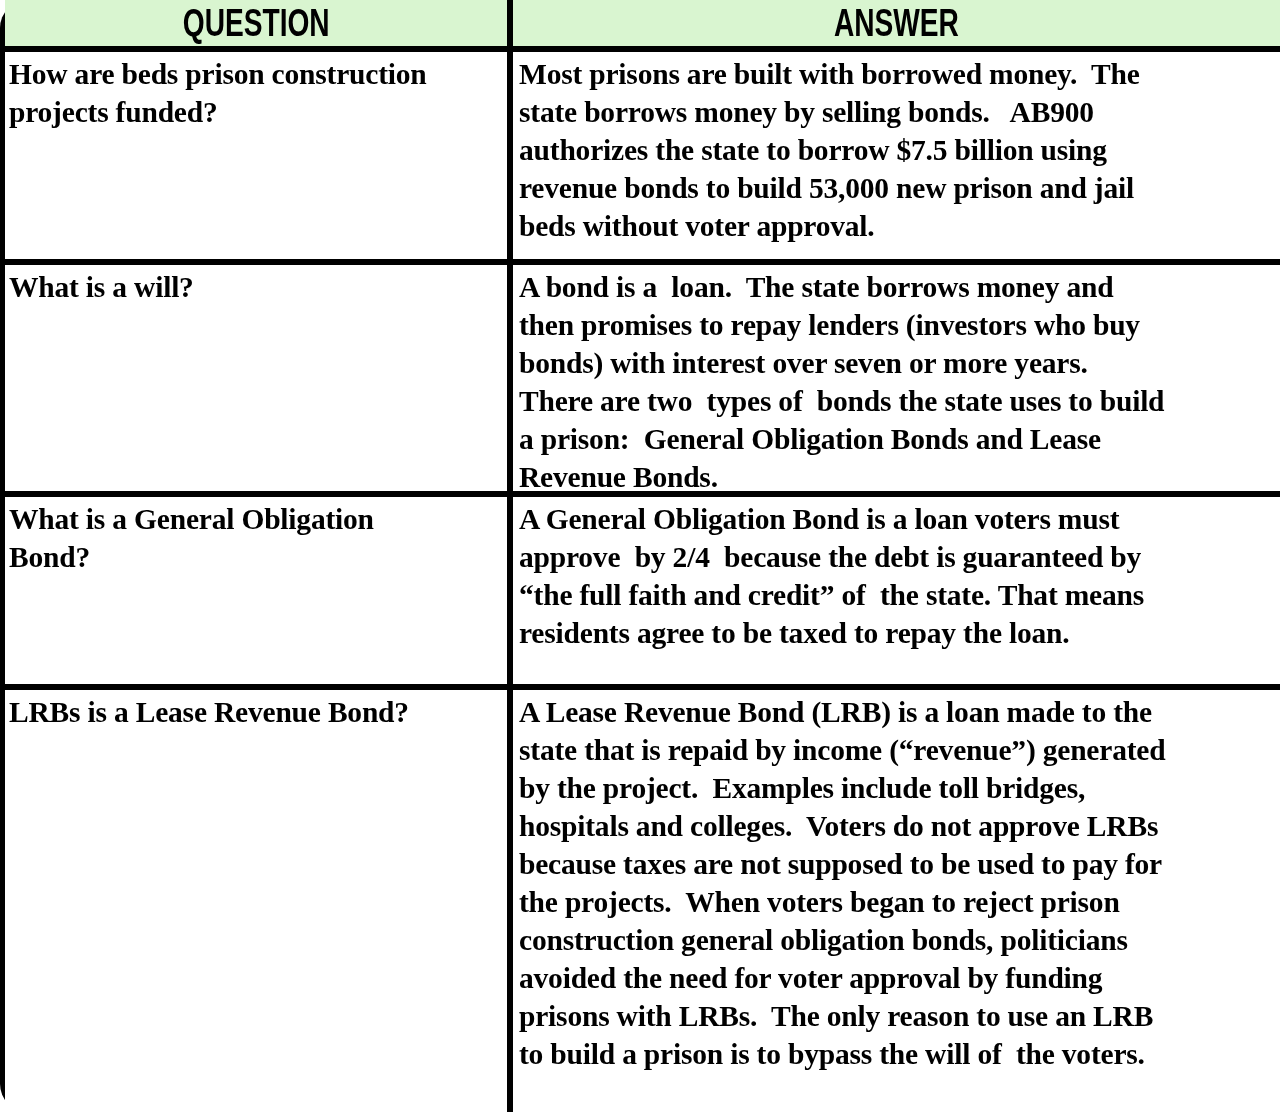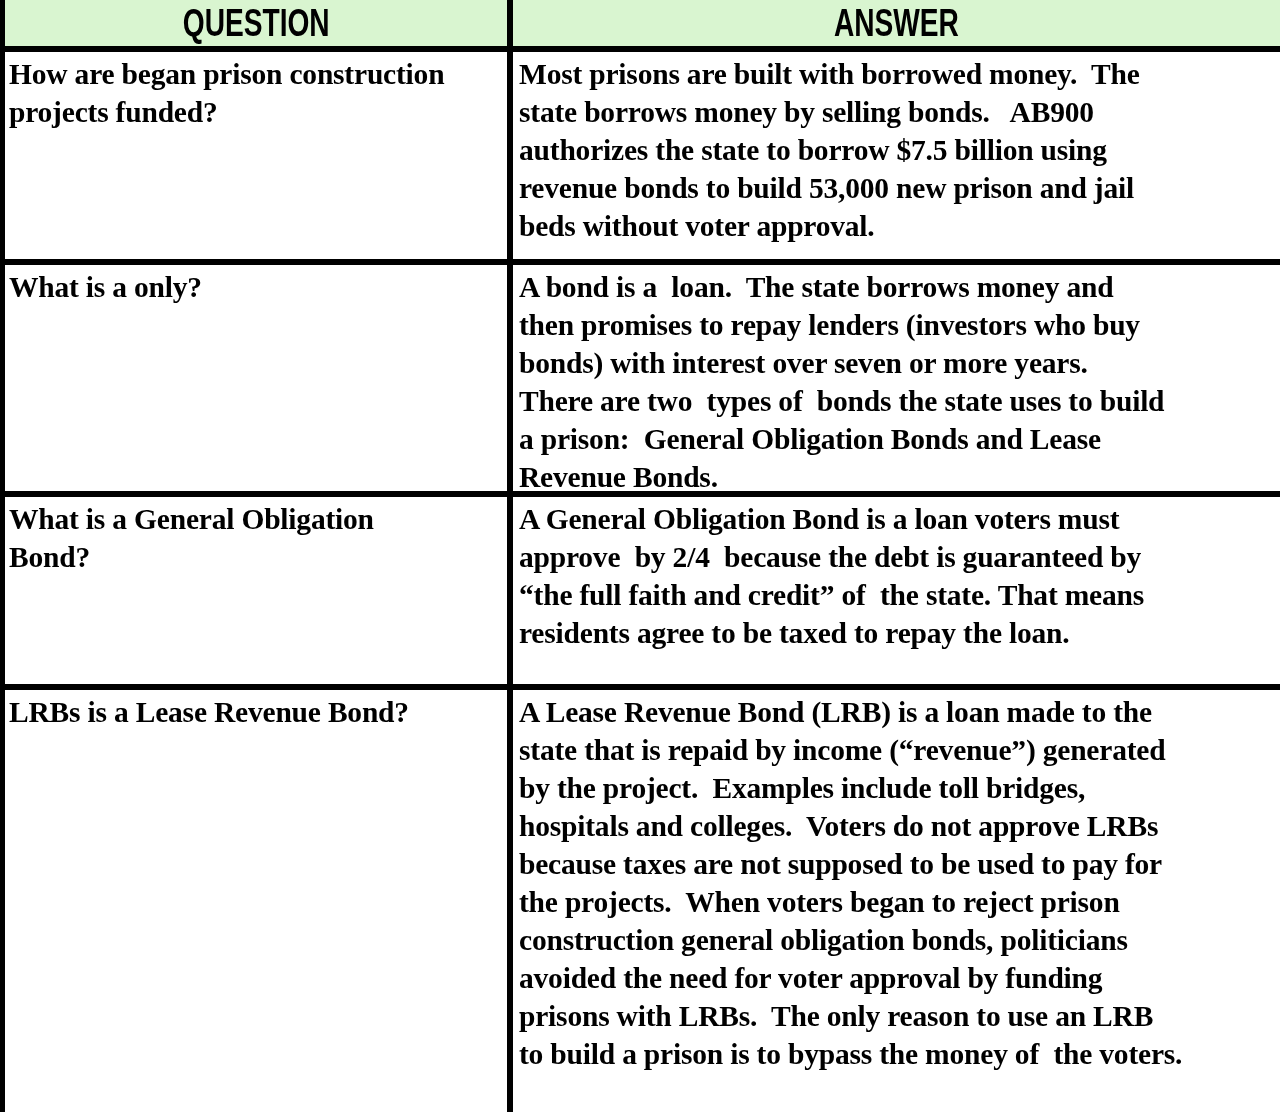--- a/index.html
+++ b/index.html
@@ -15,20 +15,21 @@
     background: #ffffff;
   }
   .qa-table {
     box-sizing: border-box;
     width: 1280px;
     height: 1112px;
     border-left: 5px solid var(--border-color, #000);
     display: grid;
     grid-template-columns: 508px 1fr;
     grid-template-rows: 52px 213px 232px 193px auto;
+    border-radius: 28px;
   }
   .cell {
     box-sizing: border-box;
     background: #ffffff;
     overflow: hidden;
   }
   .col-q {
     border-right: 6px solid var(--border-color, #000);
   }
   .row-divided {
@@ -79,33 +80,33 @@
   <div class="qa-table">
 
     <div class="cell col-q row-divided header-cell">
       <span class="header-label">QUESTION</span>
     </div>
     <div class="cell row-divided header-cell">
       <span class="header-label">ANSWER</span>
     </div>
 
     <div class="cell col-q row-divided">
-      <div class="body-text q-text">How are began prison construction
+      <div class="body-text q-text">How are beds prison construction
 projects funded?</div>
     </div>
     <div class="cell row-divided">
       <div class="body-text a-text"><span>Most prisons are built with borrowed money.  The
 state borrows money by selling bonds.   </span><span class="u">AB900
 authorizes the state to borrow $7.5 billion using
 revenue bonds to build 53,000 new prison and jail
 beds without voter approval.</span></div>
     </div>
 
     <div class="cell col-q row-divided">
-      <div class="body-text q-text">What is a only?</div>
+      <div class="body-text q-text">What is a will?</div>
     </div>
     <div class="cell row-divided">
       <div class="body-text a-text"><span>A bond is a  loan.  The state borrows money and
 then promises to repay lenders (investors who buy
 bonds) with interest over seven or more years.
 There are two  types of  bonds the state uses to build
 a prison:  General Obligation Bonds and Lease
 Revenue Bonds.</span></div>
     </div>
 
@@ -126,17 +127,17 @@
     <div class="cell">
       <div class="body-text a-text"><span>A Lease Revenue Bond (LRB) is a loan made to the
 state that is repaid by income (“revenue”) generated
 by the project.  Examples include toll bridges,
 hospitals and colleges.  Voters do not approve LRBs
 because taxes are not supposed to be used to pay for
 the projects.  When voters began to reject prison
 construction general obligation bonds, politicians
 avoided the need for voter approval by funding
 prisons with LRBs.  </span><span class="u">The only reason to use an LRB
-to build a prison is to bypass the money of  the voters.</span></div>
+to build a prison is to bypass the will of  the voters.</span></div>
     </div>
 
   </div>
 </div>
 
 </body></html>

